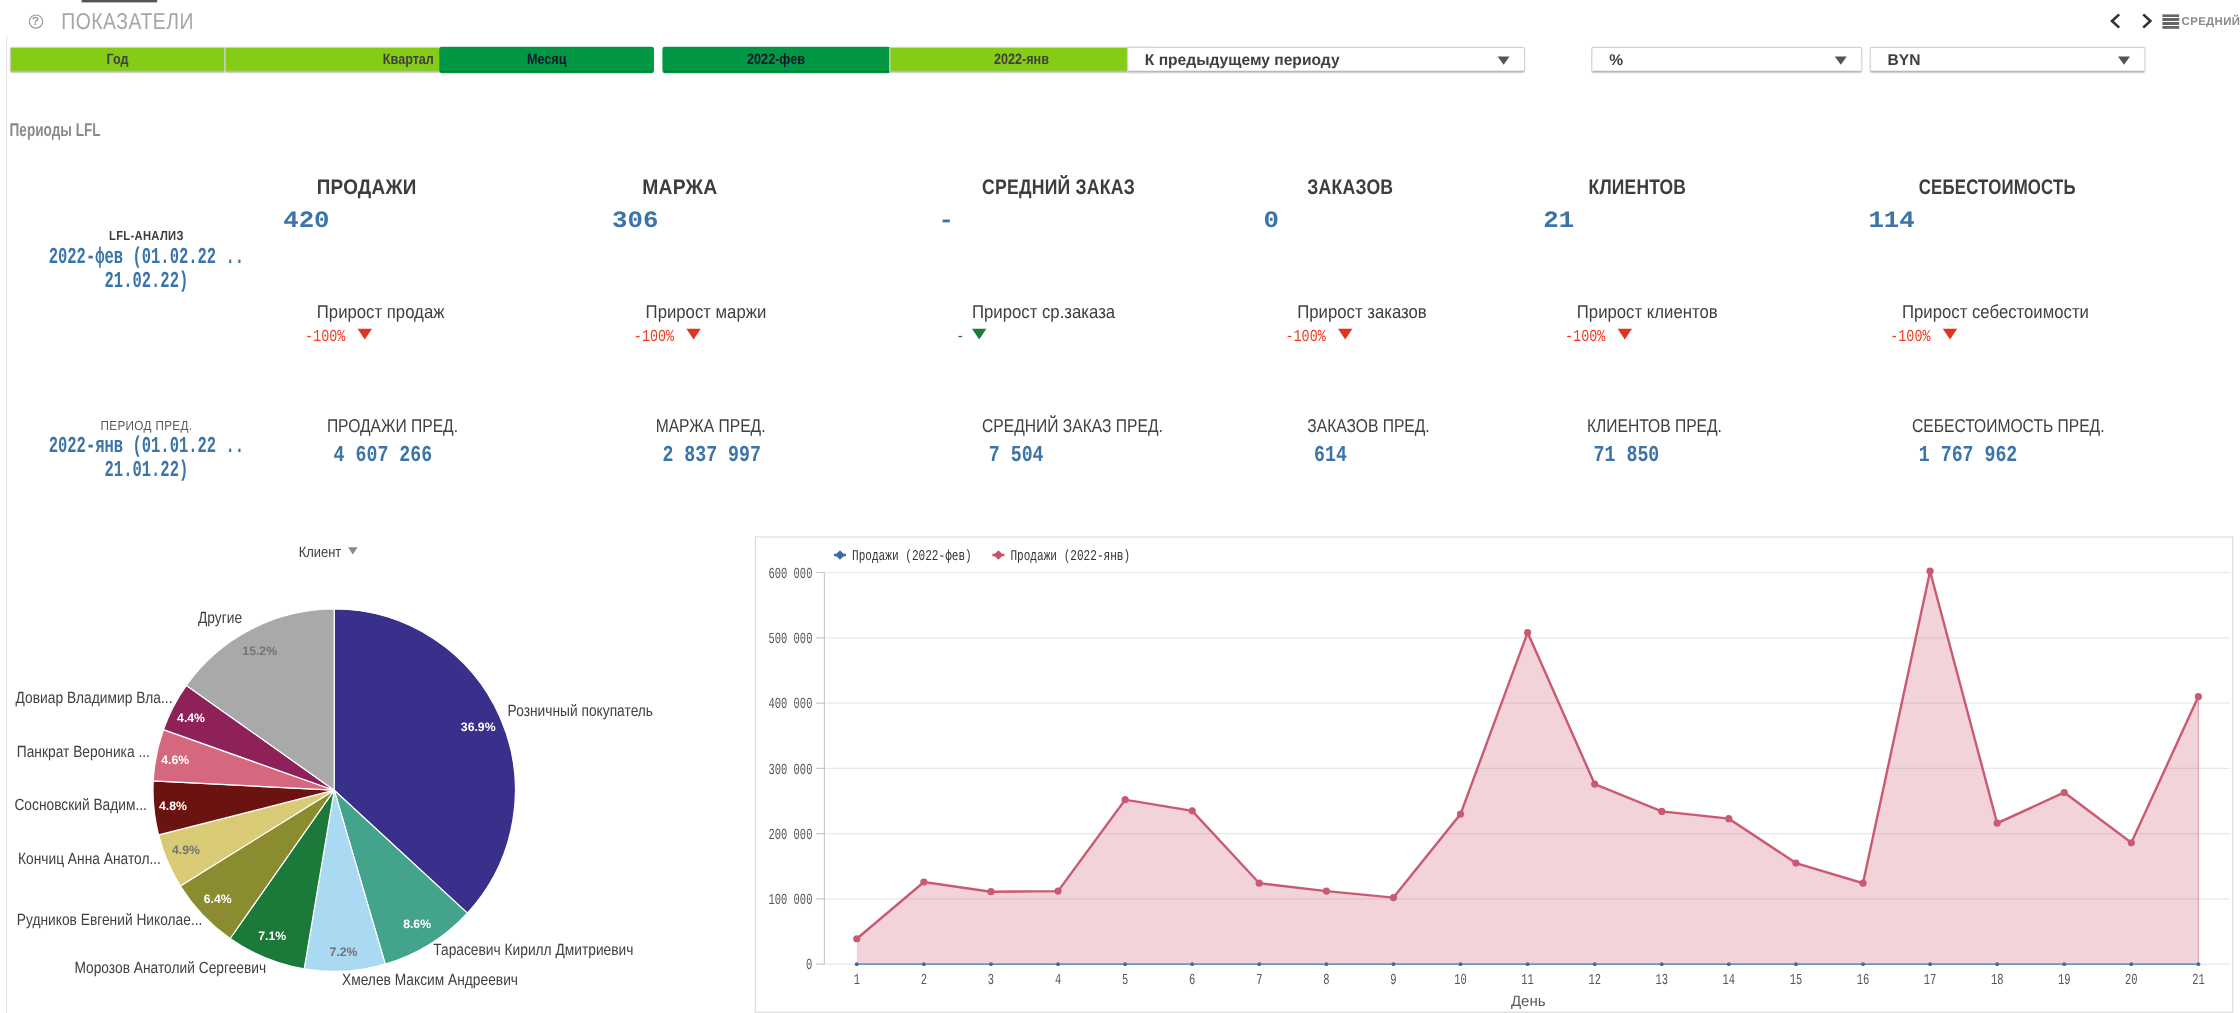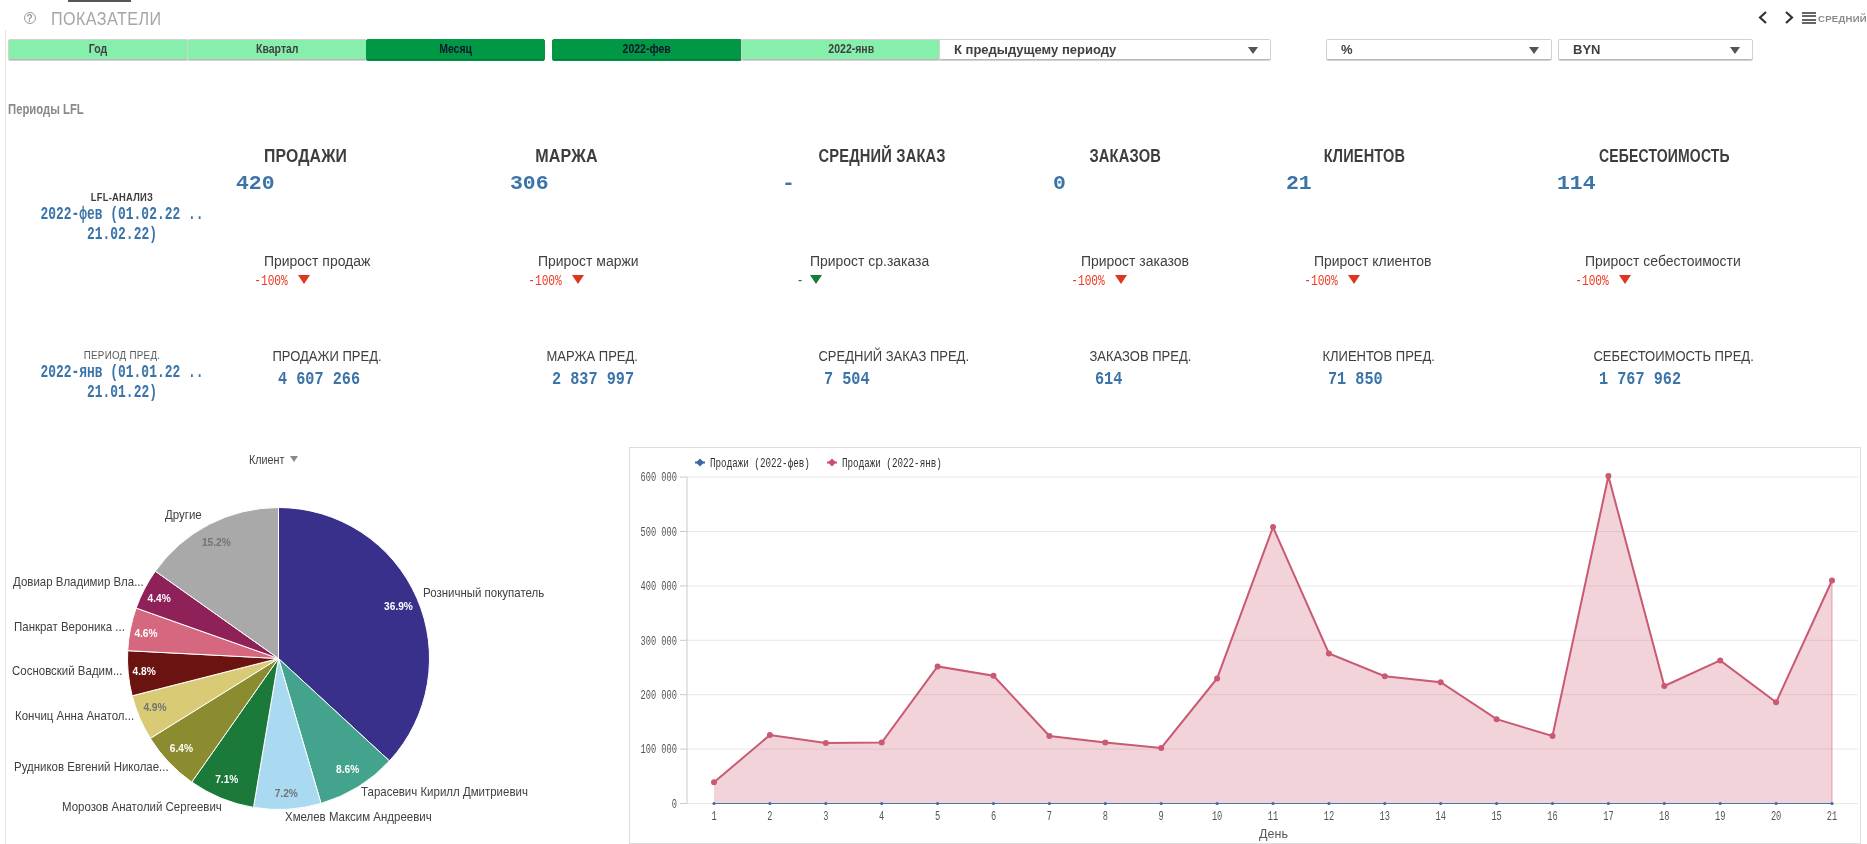--- a/index.html
+++ b/index.html
@@ -1,21 +1,21 @@
 <!DOCTYPE html>
 <html><head>
 <meta charset="utf-8">
 <style>
 * { margin:0; padding:0; box-sizing:border-box; }
 html,body { width:1867px; height:844px; background:#fff; font-family:"Liberation Sans", sans-serif; overflow:hidden; }
 .abs { position:absolute; }
 .mono { font-family:"Liberation Mono", monospace; }
 .blue { color:#3b74a9; }
 .ctr { text-align:center; }
-.btn { position:absolute; top:39px; height:21.5px; background:#86efac; border:1px solid #d2d2d2; box-shadow: inset 0 -1px 0 #b8b8b8; color:#404040; font-size:12.5px; font-weight:bold; text-align:center; line-height:19.5px; border-radius:2px; }
+.btn { position:absolute; top:39px; height:21.5px; background:#84cc16; border:1px solid #d2d2d2; box-shadow: inset 0 -1px 0 #b8b8b8; color:#404040; font-size:12.5px; font-weight:bold; text-align:center; line-height:19.5px; border-radius:2px; }
 .btn > span { display:inline-block; transform:scaleX(0.84); }
 .btn.green { background:#009845; border-color:#009845; box-shadow: inset 0 -1px 0 #007a36; color:#0f172a; }
 .dd { position:absolute; top:39px; height:21.5px; background:#fff; border:1px solid #d2d2d2; box-shadow: inset 0 -1px 0 #b8b8b8; color:#404040; font-size:13px; font-weight:bold; line-height:19.5px; padding-left:14px; border-radius:2px; }
 .dd .tri { position:absolute; right:12px; top:7px; width:0; height:0; border-left:5.5px solid transparent; border-right:5.5px solid transparent; border-top:7px solid #545454; }
 .kcol { position:absolute; width:280px; }
 .khead { font-size:17.5px; font-weight:bold; color:#3d3d3d; letter-spacing:0.2px; }
 .kval { font-family:"Liberation Mono", monospace; font-weight:bold; font-size:19.5px; color:#3b74a9; margin-top:6px; transform:scaleX(1.1); }
 .klabel { font-size:15.5px; color:#404040; transform:scaleX(0.9); }
 .kgrow { font-family:"Liberation Mono", monospace; font-weight:normal; font-size:14px; color:#ee3b24; margin-top:3px; }
 .kpred { font-family:"Liberation Mono", monospace; font-weight:bold; font-size:19px; color:#3b74a9; transform:scaleX(0.8); margin-top:3px; }
@@ -31,27 +31,27 @@
 <div class="abs" style="left:51px;top:8px;font-size:19px;color:#a6a6a6;letter-spacing:0.5px;transform:scaleX(0.85);transform-origin:0 0;">ПОКАЗАТЕЛИ</div>
 
 <svg class="abs" style="left:1758px;top:11px;" width="36" height="13" viewBox="0 0 36 13">
     <path d="M8,1 L2,6.5 L8,12" stroke="#333" stroke-width="2.2" fill="none"></path>
     <path d="M28,1 L34,6.5 L28,12" stroke="#333" stroke-width="2.2" fill="none"></path>
   </svg>
 <div class="abs" style="left:1802px;top:12px;width:14px;height:12px;background:linear-gradient(to bottom,#666 2px,transparent 2px,transparent 3.3px,#666 3.3px,#666 5.3px,transparent 5.3px,transparent 6.6px,#666 6.6px,#666 8.6px,transparent 8.6px,transparent 10px,#666 10px,#666 12px);"></div>
 <div class="abs" style="left:1818px;top:13px;font-size:9.5px;font-weight:bold;color:#8a8a8a;letter-spacing:0.3px;">СРЕДНИЙ</div>
 
 <div class="btn" style="left:8px;width:180px;"><span>Год</span></div>
-<div class="btn" style="left:187px;width:180px;"><span>Квартал</span></div>
+<div class="btn" style="left:187px;width:180px;text-align:right;"><span>Квартал</span></div>
 <div class="btn green" style="left:366px;width:179px;"><span>Месяц</span></div>
 <div class="btn green" style="left:552px;width:190px;"><span>2022-фев</span></div>
 <div class="btn" style="left:741px;width:220px;"><span>2022-янв</span></div>
 <div class="dd" style="left:939px;width:332px;">К предыдущему периоду<span class="tri"></span></div>
 <div class="dd" style="left:1326px;width:226px;">%<span class="tri"></span></div>
-<div class="dd" style="left:1558px;width:195px;">BYN<span class="tri"></span></div>
+<div class="dd" style="left:1558px;width:230px;">BYN<span class="tri"></span></div>
 
 <div class="abs" style="left:5px;top:30px;width:1px;height:814px;background:#e6e6e6;"></div>
 
 <div class="abs" style="left:8px;top:100px;font-size:15.5px;font-weight:bold;color:#8a8a8a;transform:scaleX(0.73);transform-origin:0 0;">Периоды LFL</div>
 
 <div class="abs ctr" style="left:-18px;top:191px;width:280px;font-size:11px;font-weight:bold;color:#3d3d3d;letter-spacing:0.3px;transform:scaleX(0.85);">LFL-АНАЛИЗ</div>
 <div class="abs ctr mono blue" style="left:-18px;top:204px;width:280px;font-size:19px;font-weight:bold;line-height:20px;transform:scaleX(0.68);">2022-фев (01.02.22 ..<br>21.02.22)</div>
 <div class="abs ctr" style="left:-18px;top:348.5px;width:280px;font-size:11px;color:#595959;letter-spacing:0.3px;transform:scaleX(0.89);">ПЕРИОД ПРЕД.</div>
 <div class="abs ctr mono blue" style="left:-18px;top:362px;width:280px;font-size:19px;font-weight:bold;line-height:20px;transform:scaleX(0.68);">2022-янв (01.01.22 ..<br>21.01.22)</div>
 

